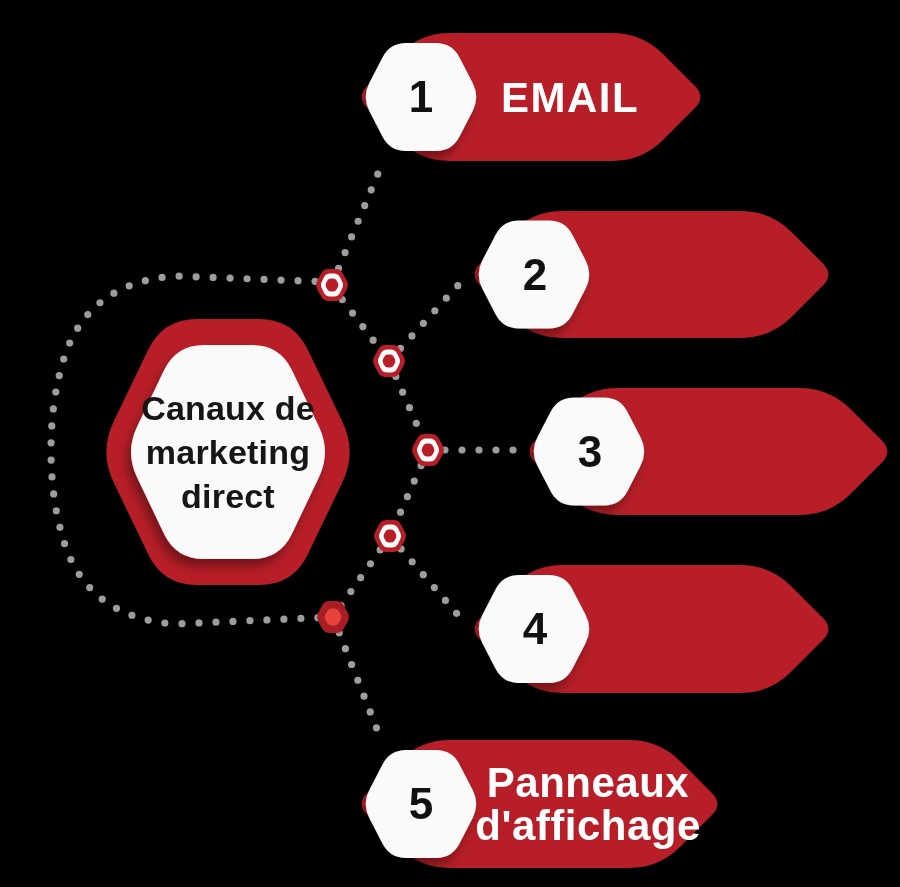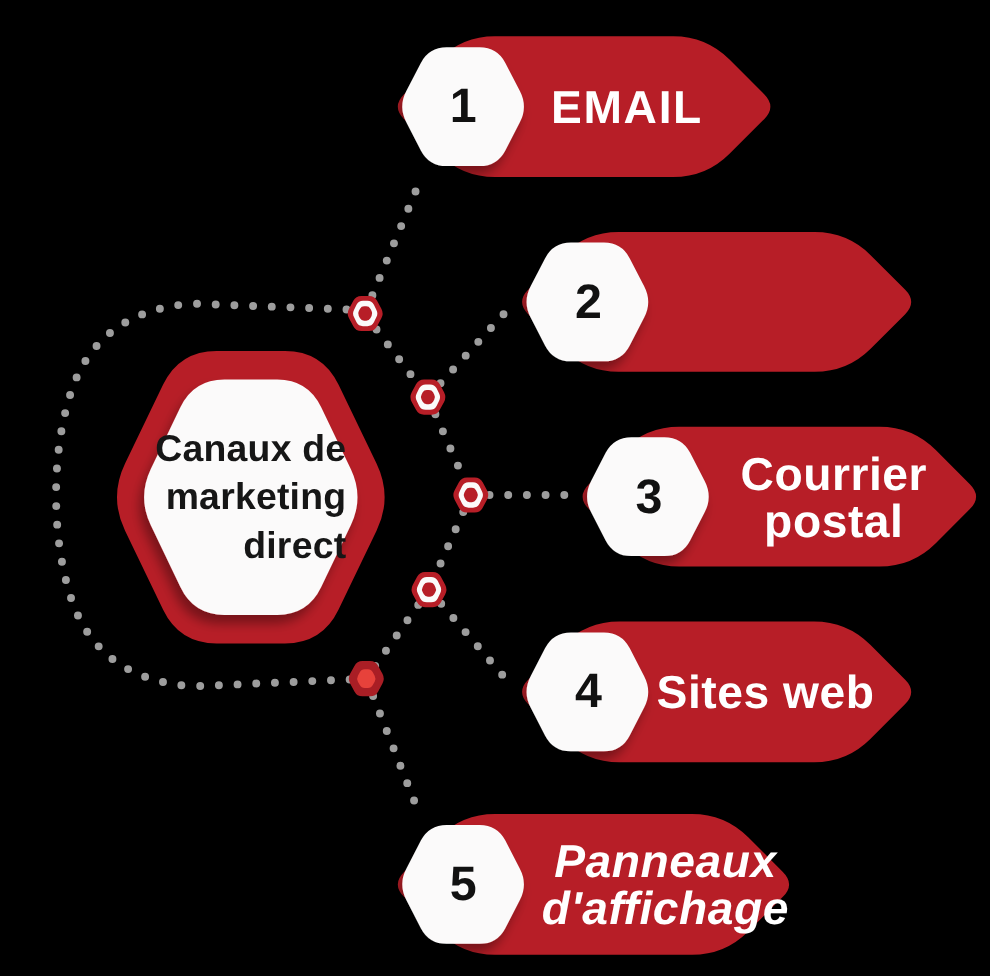--- a/index.html
+++ b/index.html
@@ -94,33 +94,30 @@
       <g>
         <path d="M367.3,815.3 Q356,804 367.3,792.7 L398.8,761.2 Q420,740 450.0,740.0 L629.0,740.0 Q659,740 680.2,761.2 L711.7,792.7 Q723,804 711.7,815.3 L680.2,846.8 Q659,868 629.0,868.0 L450.0,868.0 Q420,868 398.8,846.8 Z" fill="#b71e27"></path>
         <path d="M369.4,818.2 Q362,804 369.4,789.8 L382.6,764.2 Q390,750 406.0,750.0 L436.0,750.0 Q452,750 459.4,764.2 L472.6,789.8 Q480,804 472.6,818.2 L459.4,843.8 Q452,858 436.0,858.0 L406.0,858.0 Q390,858 382.6,843.8 Z" fill="#fbfafa" filter="url(#ds)"></path>
       </g>
       <g>
         <path d="M113.7,482.6 Q99,452 113.7,421.4 L148.3,349.6 Q163,319 197.0,319.0 L259.0,319.0 Q293,319 307.7,349.6 L342.3,421.4 Q357,452 342.3,482.6 L307.7,554.4 Q293,585 259.0,585.0 L197.0,585.0 Q163,585 148.3,554.4 Z" fill="#b71e27"></path>
         <path d="M137.0,477.3 Q125,452 137.0,426.7 L164.0,370.3 Q176,345 204.0,345.0 L252.0,345.0 Q280,345 292.0,370.3 L319.0,426.7 Q331,452 319.0,477.3 L292.0,533.7 Q280,559 252.0,559.0 L204.0,559.0 Q176,559 164.0,533.7 Z" fill="#fbfafa" filter="url(#ds)"></path>
       </g>
     </svg>
 
-  <div class="txt center-title" style="left:228px;top:452px;text-align:right;">Canaux de
+  <div class="txt center-title" style="left:228px;top:452px;">Canaux de
 marketing
 direct</div>
 
   <div class="txt badge-num" style="left:421px;top:97px;">1</div>
   <div class="txt channel-label" style="left:570px;top:97px;letter-spacing:1.5px;">EMAIL</div>
 
   <div class="txt badge-num" style="left:535px;top:275px;">2</div>
 
   <div class="txt badge-num" style="left:590px;top:452px;">3</div>
-  <div class="txt channel-label" style="left:758px;top:452px;">Courrier
-postal</div>
 
   <div class="txt badge-num" style="left:535px;top:629px;">4</div>
-  <div class="txt channel-label" style="left:696px;top:629px;">Sites web</div>
 
   <div class="txt badge-num" style="left:421px;top:804px;">5</div>
-  <div class="txt channel-label" style="left:605px;top:804px;font-style:italic;">Panneaux
+  <div class="txt channel-label" style="left:588px;top:804px;">Panneaux
 d'affichage</div>
 
 </div>
 
 </body></html>

